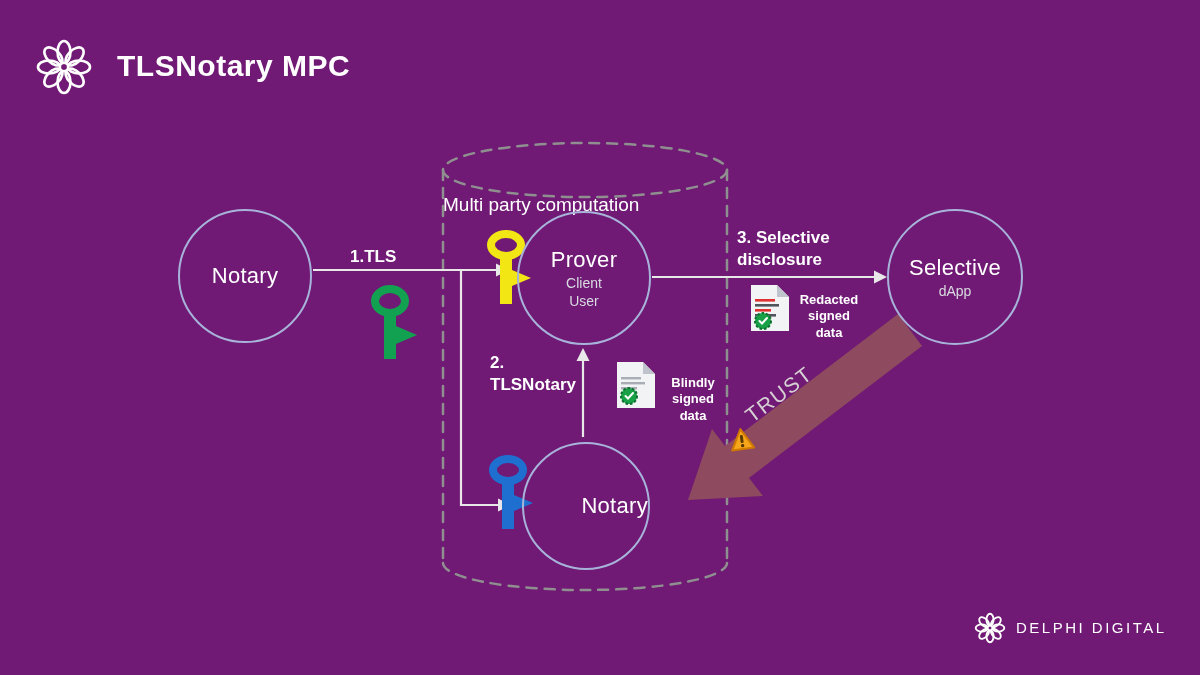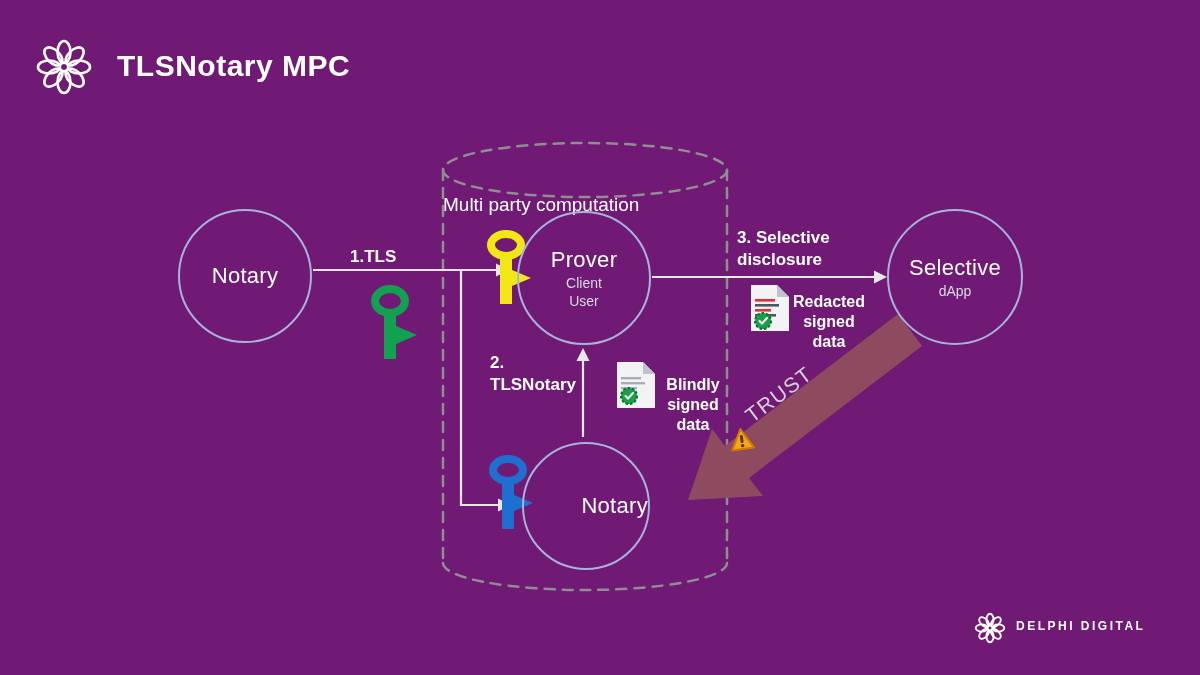--- a/index.html
+++ b/index.html
@@ -28,31 +28,31 @@
     z-index:3; background:transparent;
   }
   .node-label { font-size:22px; color:#ffffff; letter-spacing:0.3px; }
   .node-sub   { font-size:14px; color:#d9dbe0; margin-top:2px; }
 
   .edge-label {
     position:absolute; color:#fff; font-weight:700; font-size:17px;
     text-align:left; line-height:1.3; z-index:3;
   }
   .doc-label {
-    position:absolute; color:#fff; font-weight:700; font-size:16px;
+    position:absolute; color:#fff; font-weight:700; font-size:13px;
     text-align:center; line-height:1.25; z-index:3;
   }
   .trust-label {
     position:absolute; left:748px; top:406px;
     font-size:21px; font-weight:500; color:#d6d0d3; letter-spacing:1.5px;
     transform:rotate(-37deg); transform-origin:left center; z-index:4;
   }
   .footer-brand {
     position:absolute; left:1016px; top:619px;
-    font-size:12px; font-weight:700; letter-spacing:2.5px; color:#fff; z-index:3;
+    font-size:15px; font-weight:400; letter-spacing:2.5px; color:#fff; z-index:3;
   }
 </style>
 </head>
 <body>
 
 <div class="stage">
 
   <svg class="svg-layer" viewBox="0 0 1200 675">
 
     <g stroke="#8f8f8f" stroke-width="2.5" fill="none" stroke-dasharray="10 8" stroke-linecap="round">

